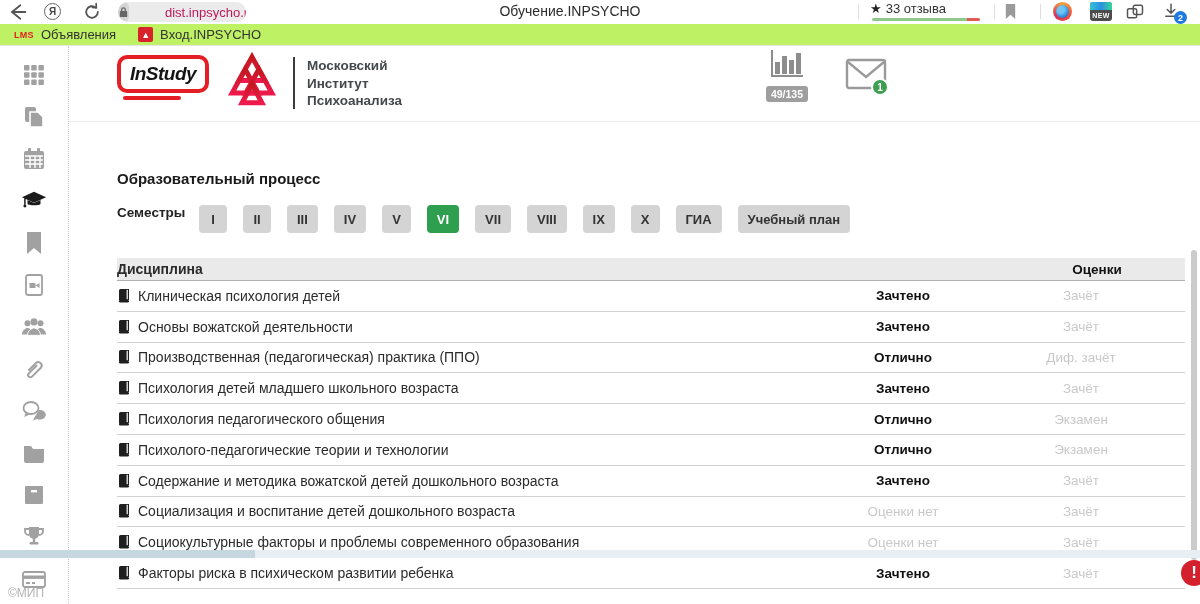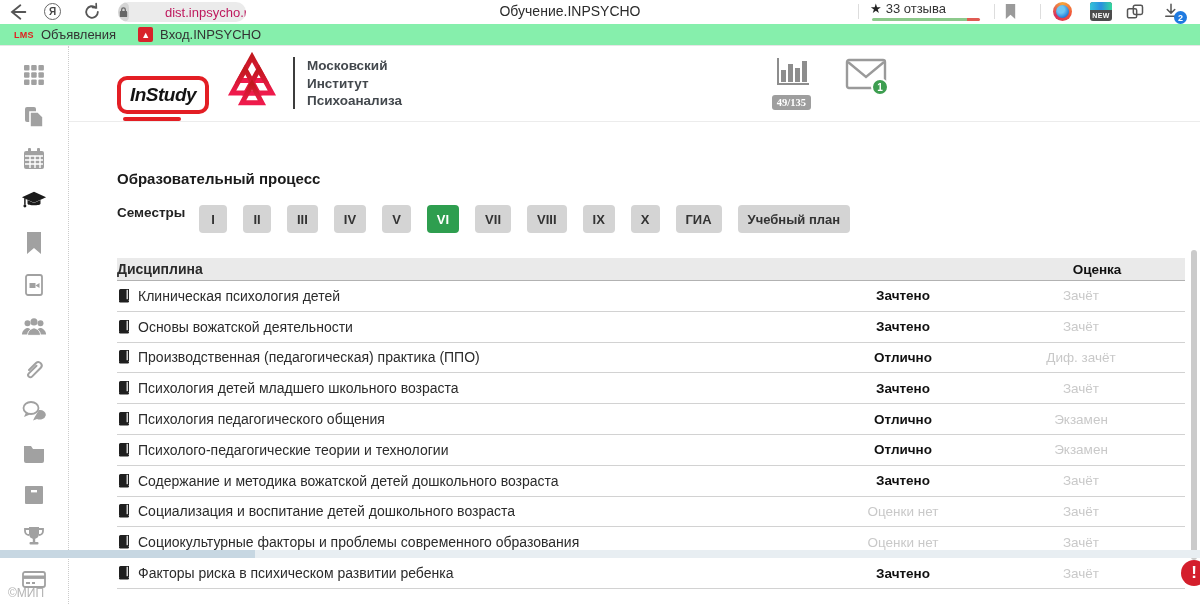--- a/index.html
+++ b/index.html
@@ -33,48 +33,48 @@
   .new-icon { position:absolute; left:1090px; top:2px; width:22px; height:19px; border-radius:3px; overflow:hidden;
     background:#4c4c4c; display:flex; flex-direction:column; }
   .new-top { height:8px; background:linear-gradient(90deg,#35c4d7,#2a8fe0,#35d79b); }
   .new-label { color:#fff; font-size:7px; font-weight:bold; text-align:center; line-height:11px; letter-spacing:.4px; }
   .collections { position:absolute; left:1125px; top:2px; }
   .download { position:absolute; left:1162px; top:2px; width:24px; height:20px; }
   .dl-badge { position:absolute; left:12px; top:9px; width:13px; height:13px; border-radius:50%;
     background:#1f7ae0; color:#fff; font-size:9px; font-weight:bold; display:flex; align-items:center; justify-content:center; }
 
   
-  .bookmarks { position:absolute; left:0; top:24px; width:1200px; height:22px; background:#86efac;
+  .bookmarks { position:absolute; left:0; top:24px; width:1200px; height:22px; background:#bef264;
     border-bottom:1px solid #e6e6e6; display:flex; align-items:center; gap:10px; padding-left:8px; }
   .bm { display:flex; align-items:center; gap:7px; font-size:13px; color:#333; padding:0 6px; }
   .lms-fav { color:#e02020; font-weight:bold; font-size:9px; letter-spacing:.3px; }
   .mip-fav { width:15px; height:15px; background:#d8232a; border-radius:2px; color:#fff;
     font-size:9px; display:flex; align-items:center; justify-content:center; }
 
   
   .app { position:absolute; left:0; top:46px; width:1200px; height:558px; background:#fff; }
   .sidebar { position:absolute; left:0; top:0; width:69px; height:558px; border-right:1px dotted #ccc;
     display:flex; flex-direction:column; align-items:center; padding-top:16px; gap:16px; }
   .sb-icon { width:26px; height:26px; color:#a1a1a1; display:flex; align-items:center; justify-content:center; }
   .sb-icon.active { color:#1b1b1b; }
   .copyright { position:absolute; left:8px; top:540px; font-size:12px; color:#b3b3b3; }
 
   .content { position:absolute; left:69px; top:0; width:1131px; height:558px; }
 
   
   .site-header { position:absolute; left:0; top:0; width:1131px; height:76px; border-bottom:1px solid #ececec; }
   .instudy { position:absolute; left:48px; top:9px; width:92px; height:44px; }
   .instudy-box { width:92px; height:38px; border:4px solid var(--brand_red); border-radius:10px;
-    display:flex; align-items:center; justify-content:center;margin-top:21px; }
+    display:flex; align-items:center; justify-content:center; }
   .instudy-text { font-size:19px; font-weight:bold; font-style:italic; color:#141414; letter-spacing:-.5px; }
   .instudy-base { margin-top:3px; margin-left:6px; width:58px; height:4px; background:var(--brand_red); border-radius:2px; }
   .mip-logo { position:absolute; left:152px; top:6px; }
   .hdr-divider { position:absolute; left:224px; top:11px; width:2px; height:52px; background:#3c3c3c; }
   .institute { position:absolute; left:238px; top:11px; font-size:13.5px; font-weight:bold; color:#43484d; line-height:1.3; }
-  .stats-widget { position:absolute; left:694px; top:10px; width:48px; text-align:right;font-family:Liberation Serif, serif; }
+  .stats-widget { position:absolute; left:694px; top:2px; width:48px; text-align:center; }
   .progress-badge { margin-top:1px; display:inline-block; background:#9e9e9e; color:#fff; font-size:10.5px;
     font-weight:bold; padding:2px 5px; border-radius:3px; }
   .mail-widget { position:absolute; left:776px; top:12px; width:46px; height:36px; }
   .mail-badge { position:absolute; left:26px; top:20px; width:18px; height:18px; border-radius:50%;
     background:#3d9e50; border:2px solid #fff; color:#fff; font-size:10px; font-weight:bold;
     display:flex; align-items:center; justify-content:center; }
 
   
   .proc-title { position:absolute; left:48px; top:124px; font-size:15px; font-weight:bold; color:#1a1a1a; }
   .semesters { position:absolute; left:48px; top:159px; display:flex; }
@@ -335,21 +335,21 @@
           <button class="sem-btn">IX</button>
           <button class="sem-btn">X</button>
           <button class="sem-btn">ГИА</button>
           <button class="sem-btn">Учебный план</button>
         </div>
     </div>
 
     <div class="grades-table">
       <div class="t-head">
         <div class="c-name">Дисциплина</div>
-        <div class="c-grade" style="font-weight:bold;color:#111">Оценка</div>
+        <div class="c-grade" style="font-weight:bold;color:#111">Оценки</div>
       </div>
       <div id="t-body">
           <div class="t-row">
             <div class="c-name">
               <svg class="book" width="14" height="14" viewBox="0 0 14 14">
                 <path d="M2 1.5 a1.5 1.5 0 0 1 1.5 -1.5 H12 v11 H3.5 A1.5 1.5 0 0 0 2 12.5 z" fill="#1f1f1f"></path>
                 <rect x="2" y="11" width="10" height="2.4" rx="1.2" fill="#1f1f1f"></rect>
                 <rect x="9.6" y="0.8" width="1.2" height="9.4" fill="#fff"></rect>
               </svg>
               <span>Клиническая психология детей</span>

